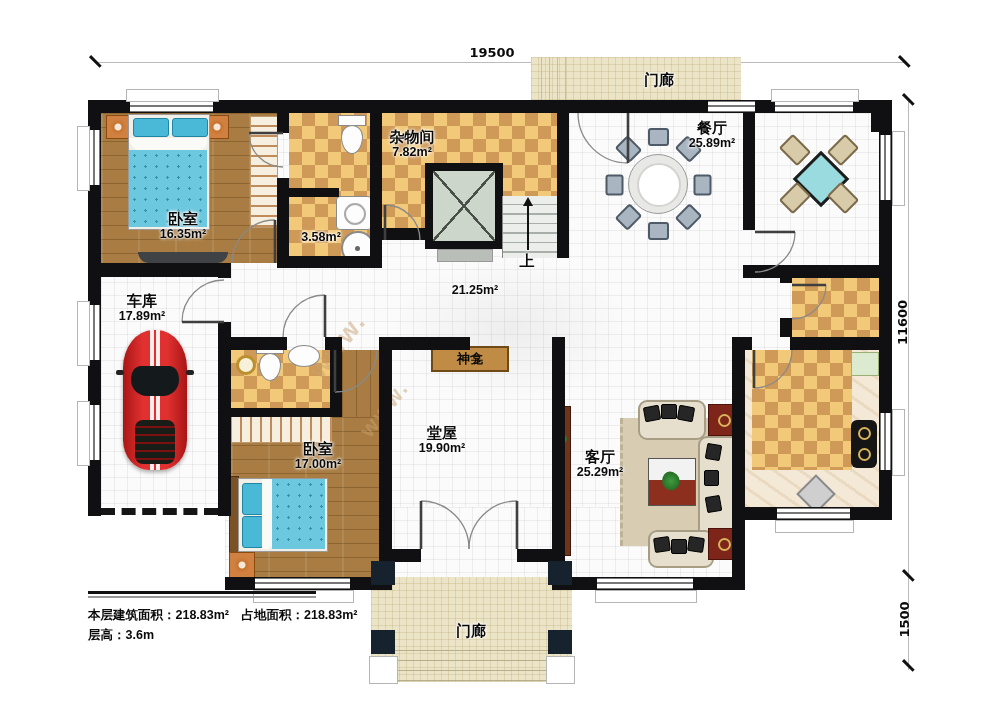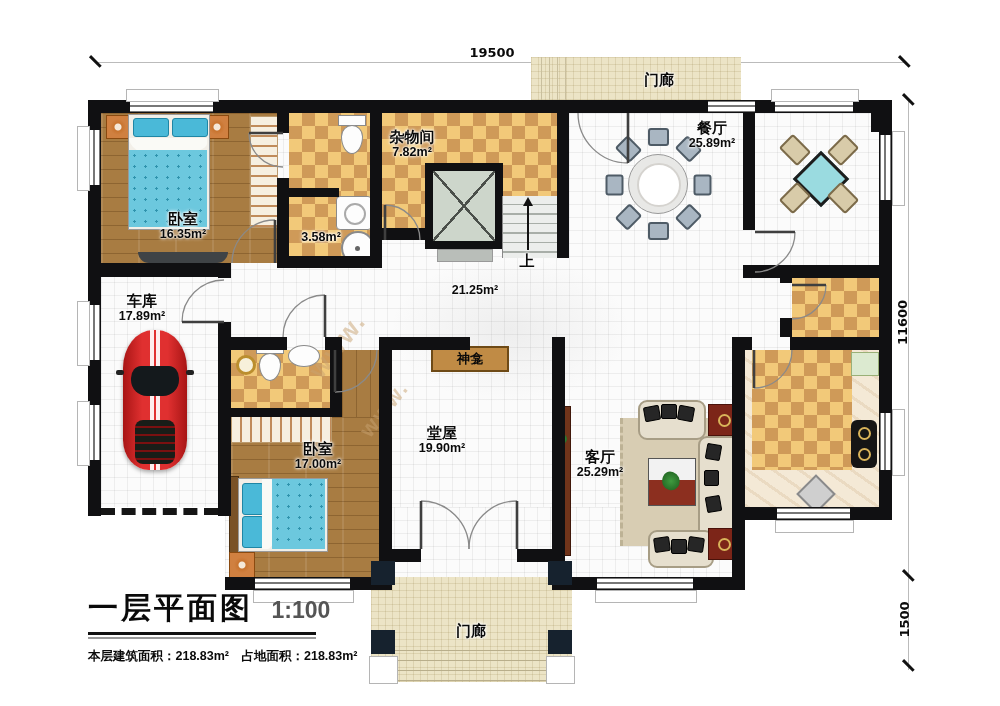--- a/index.html
+++ b/index.html
@@ -349,22 +349,19 @@
   <div class="lbl" style="left:392px;top:424px;width:100px;">
     <span class="nm">堂屋</span>
     <span class="ar">19.90m²</span>
   </div>
   <div class="lbl" style="left:550px;top:448px;width:100px;">
     <span class="nm">客厅</span>
     <span class="ar">25.29m²</span>
   </div>
 
   <div class="abs" style="left:88px;top:588px;width:430px;">
-    <div>
-      <span class="title-big">一层平面图</span>
-      <span class="title-scale">1:100</span>
-    </div>
     <div style="width:228px;height:3px;background:#111;margin-top:3px;"></div>
     <div style="width:228px;height:2px;background:#999;margin-top:2px;margin-bottom:7px;"></div>
     <div class="info">本层建筑面积：218.83m²　占地面积：218.83m²</div>
+    <div class="info">层高：3.6m</div>
   </div>
 
 </div>
 
 </body></html>

